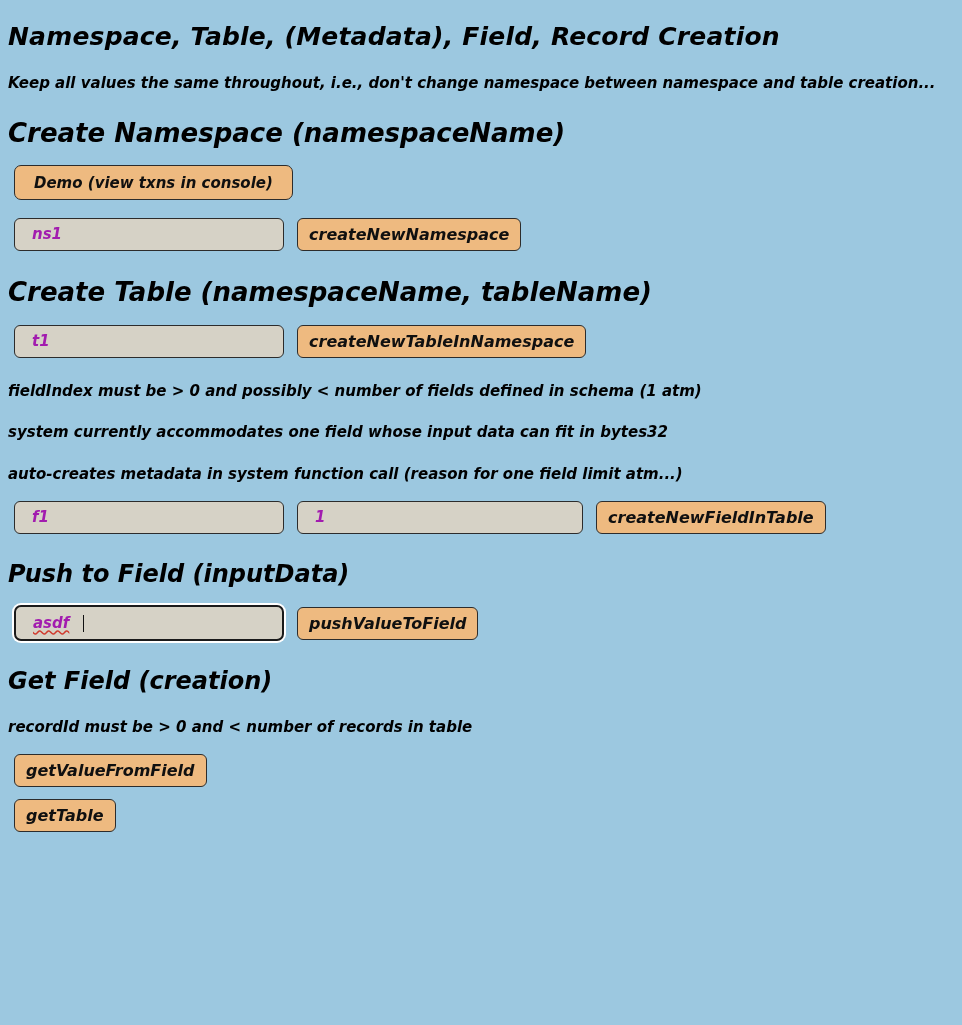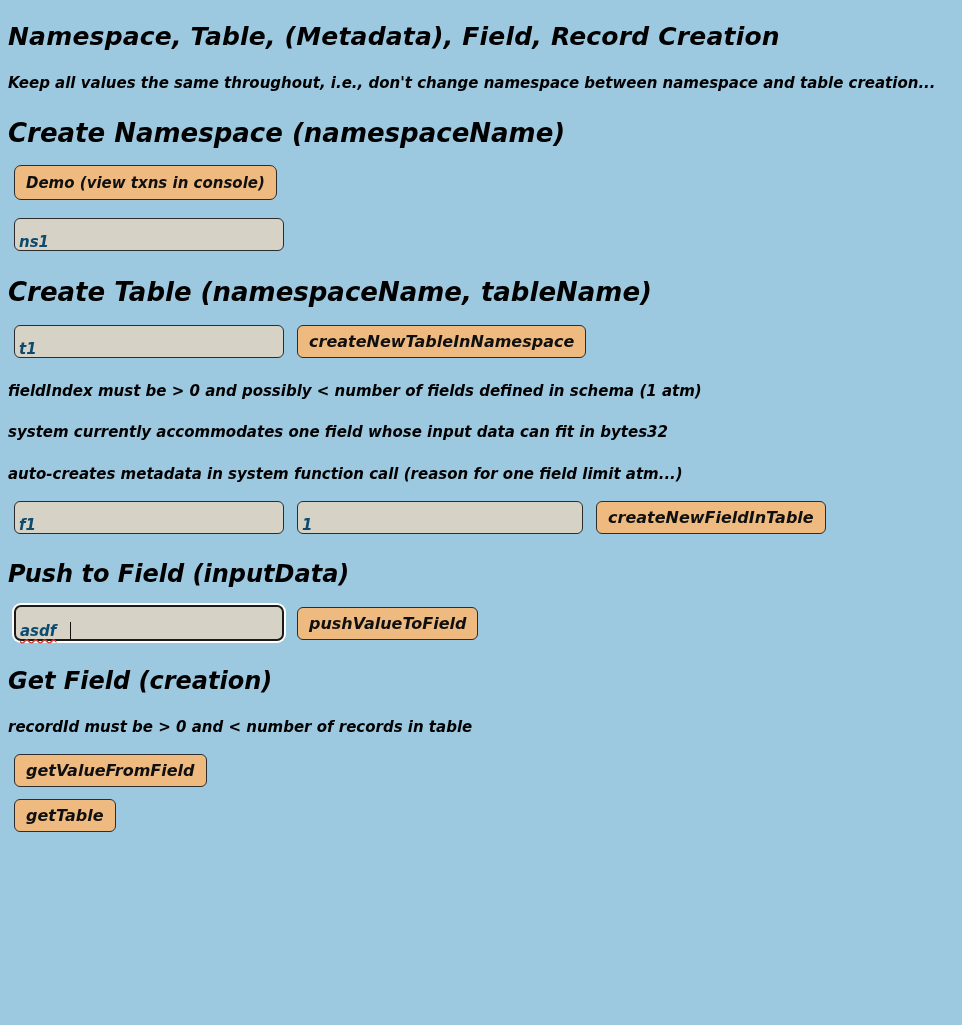--- a/index.html
+++ b/index.html
@@ -76,25 +76,25 @@
   .txt {
     box-sizing: border-box;
     height: 33px;
     background: #d6d2c6;
     border: 1px solid #2c2c2c;
     border-radius: 6px;
     font-family: "DejaVu Sans", sans-serif;
     font-size: 15px;
     font-weight: bold;
     font-style: italic;
-    color: #0c4a6e;
-    padding: 0 4px;
+    color: #a21caf;
+    padding: 0 17px;
     outline: none;
     display: flex;
-    align-items: flex-end;
+    align-items: center;
   }
   .txt.w270 { width: 270px; }
   .txt.w286 { width: 286px; }
 
   .txt.focused {
     border: 2px solid #1a1a1a;
     box-shadow: 0 0 0 2px #ffffff;
     height: 36px;
     border-radius: 7px;
     gap: 13px;
@@ -134,21 +134,21 @@
     cursor: pointer;
     white-space: nowrap;
     display: inline-flex;
     align-items: center;
     justify-content: center;
   }
   .btn.demo {
     font-size: 15px;
     height: 35px;
     border-radius: 7px;
-    padding: 0 11px;
+    padding: 0 19px;
   }
   .btn.small { font-size: 16px; }
 
   .indent { margin-left: 6px; }
 </style>
 </head>
 <body>
 
 <div class="page">
 
@@ -159,20 +159,21 @@
   <h2 class="h-sec">Create Namespace (namespaceName)</h2>
 
   <div class="row">
     <button class="btn demo indent">Demo (view txns in console)</button>
   </div>
 
   <div class="row">
     <div class="txt w270 indent">
       <span class="val">ns1</span>
     </div>
+    <button class="btn">createNewNamespace</button>
   </div>
 
   <h2 class="h-sec">Create Table (namespaceName, tableName)</h2>
 
   <div class="row">
     <div class="txt w270 indent">
       <span class="val">t1</span>
     </div>
     <button class="btn">createNewTableInNamespace</button>
   </div>

